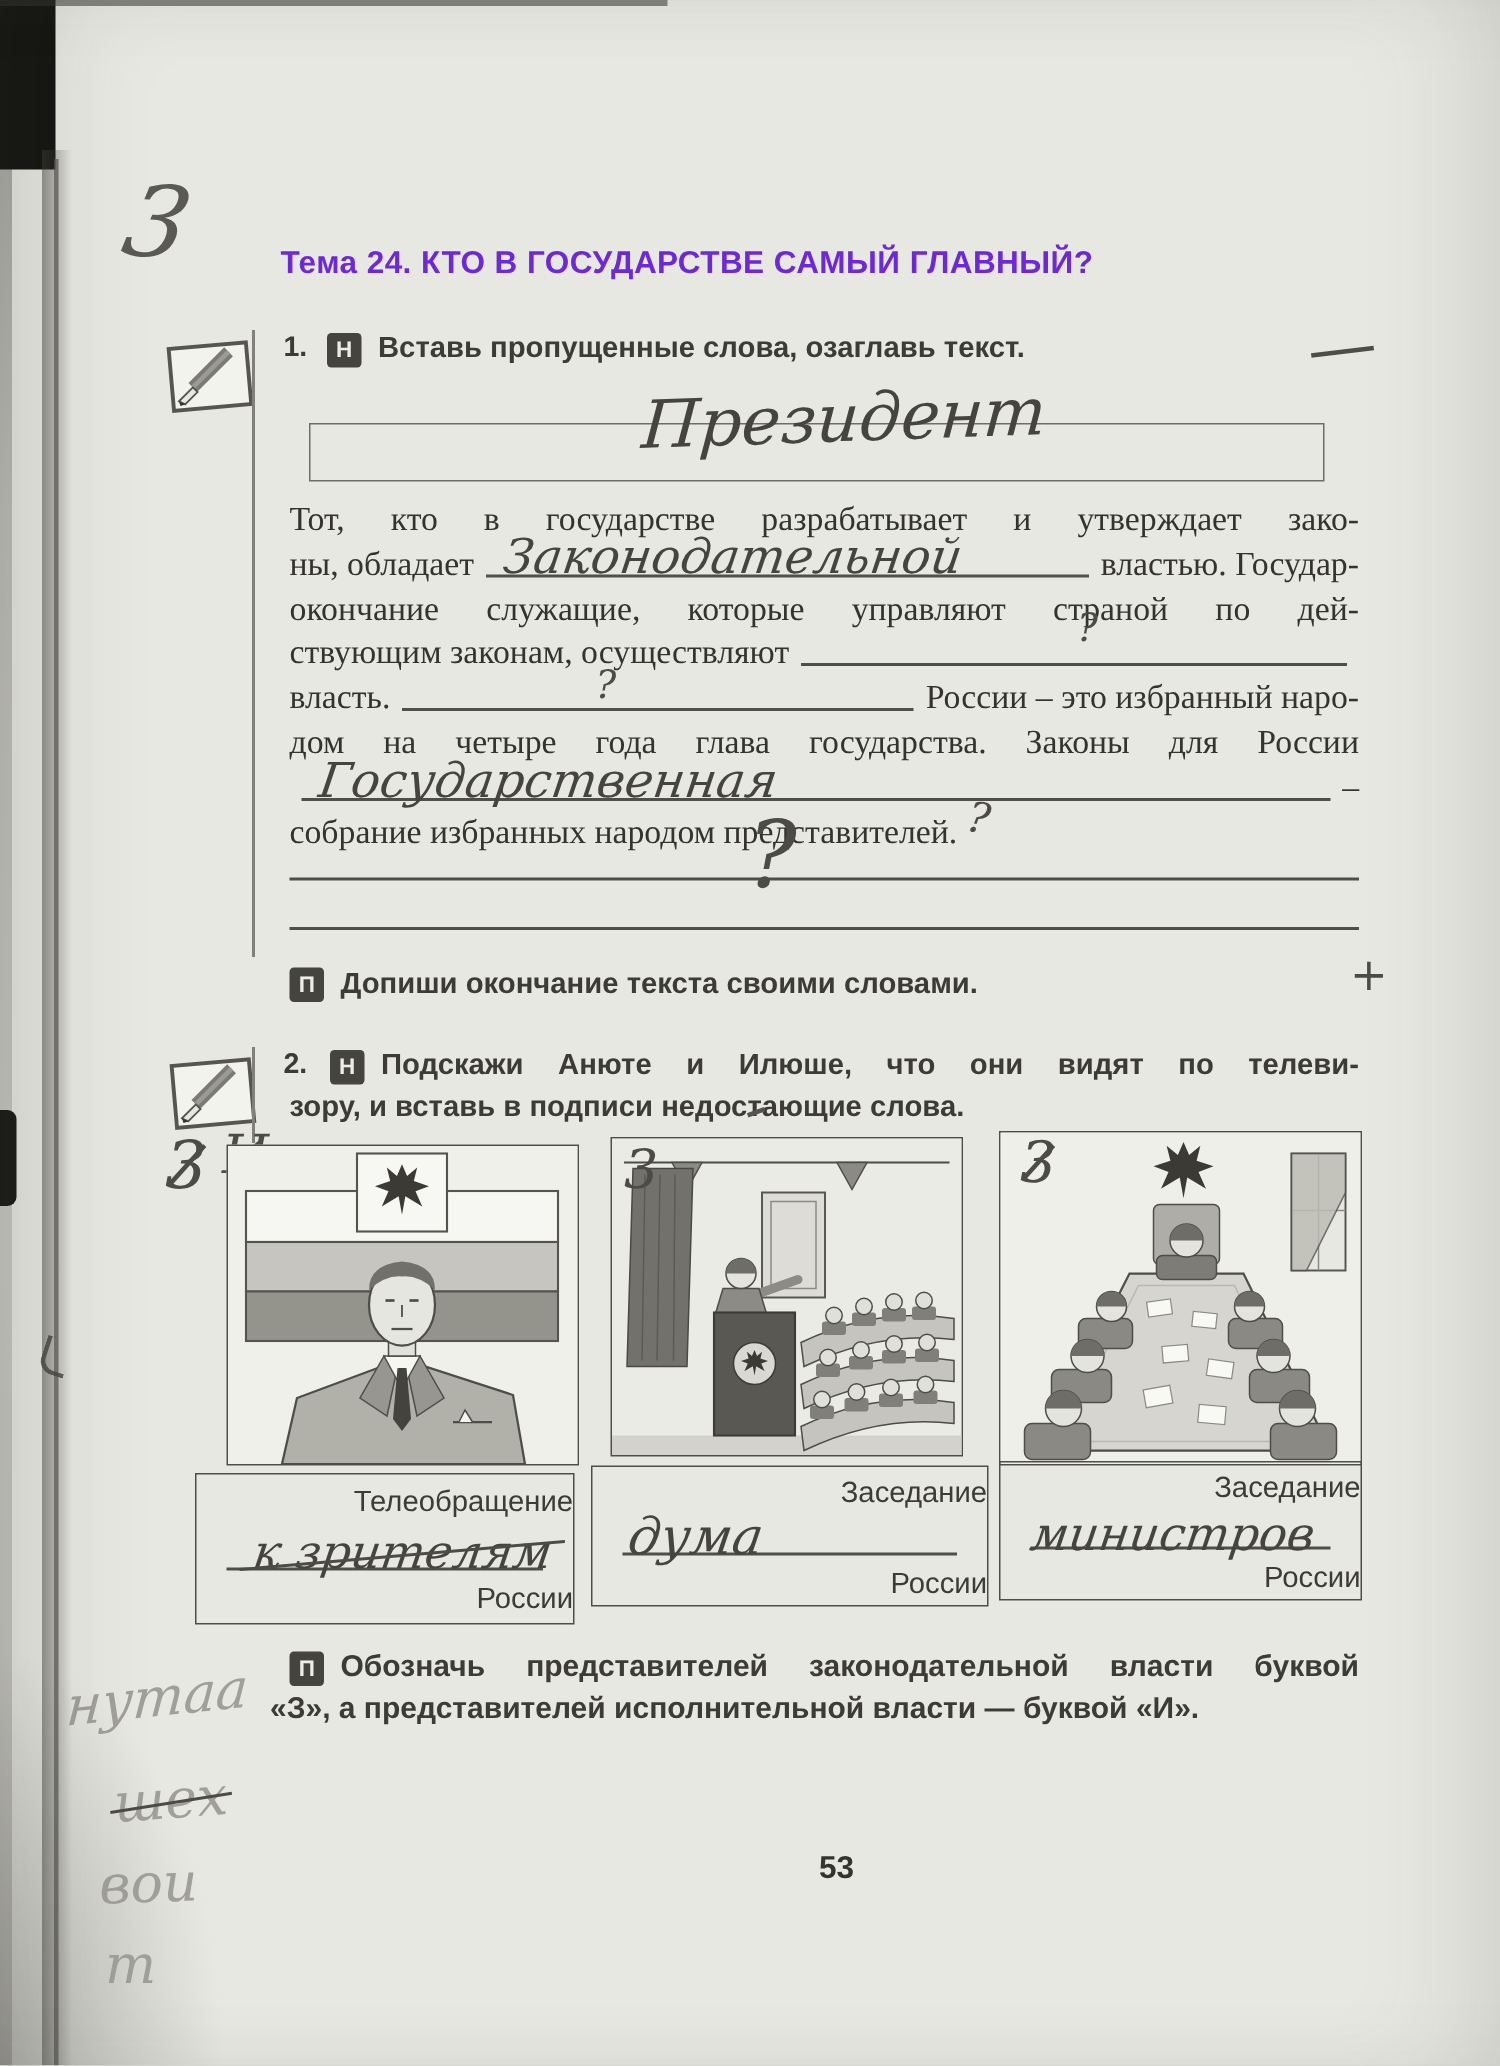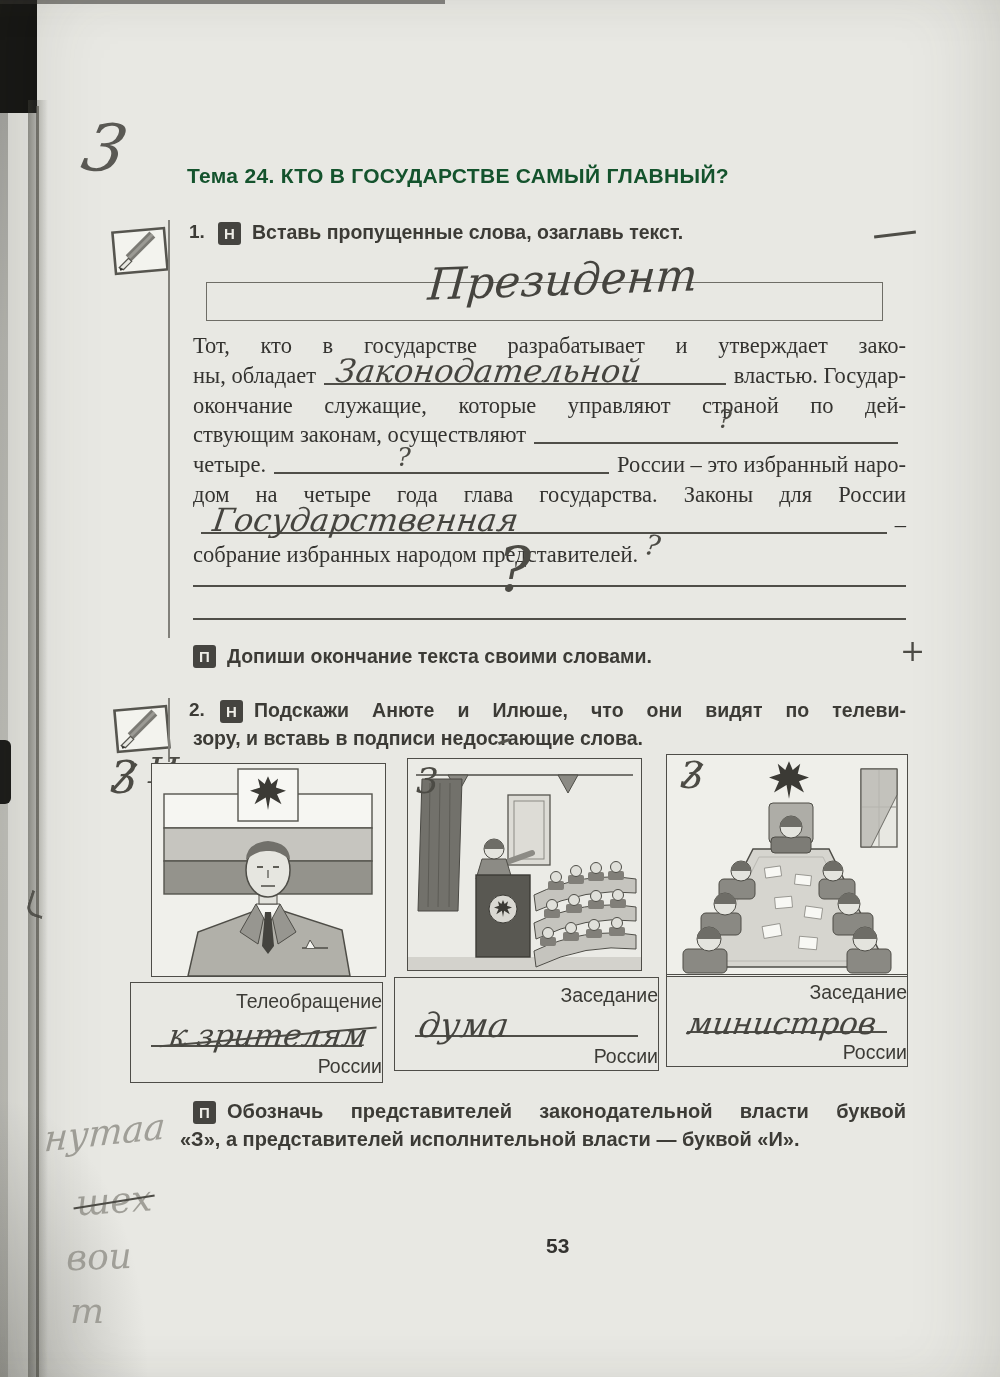--- a/index.html
+++ b/index.html
@@ -23,21 +23,21 @@
         background:radial-gradient(ellipse at 0% 100%,rgba(80,80,74,.35),transparent 70%);}
   .stray-curl{left:28px;top:892px;width:15px;height:22px;border-left:3px solid #4a4944;
         border-bottom:3px solid #4a4944;border-radius:0 0 0 10px;transform:rotate(18deg);opacity:.85;}
   
   .big3{left:84px;top:110px;font-size:66px;color:#5a5954;transform:rotate(4deg) skewX(-8deg);}
   .margin-line1{left:168px;top:220px;width:2px;height:418px;background:#81807a;}
   .margin-line2{left:168px;top:698px;width:2px;height:64px;background:#81807a;}
   .pencil-dash{left:874px;top:233px;width:42px;height:3px;background:#4e4d47;transform:rotate(-7deg);}
   .stray-tick{left:498px;top:740px;width:12px;height:2.5px;background:#55544e;transform:rotate(-20deg);}
   
-  .title{left:187px;top:164px;width:740px;font-size:21px;letter-spacing:.3px;color:#14532d;}
+  .title{left:187px;top:164px;width:740px;font-size:21px;letter-spacing:.3px;color:#6d28d9;}
   .task-num{font-size:19px;color:#3c3b36;}
   .badge{display:inline-flex;width:23px;height:23px;background:#454440;color:#edece6;
          font-family:"Liberation Sans",sans-serif;font-weight:bold;font-size:15px;
          align-items:center;justify-content:center;border-radius:3px;}
   .instr{font-size:19.5px;color:#3c3b36;}
   .just{text-align:justify;text-align-last:justify;}
   
   .titlebox{left:206px;top:282px;width:675px;height:37px;border:1.3px solid #6e6d66;}
   .hand-title{left:428px;top:254px;font-size:44px;transform:rotate(-2deg) skewX(-6deg);white-space:nowrap;}
   
@@ -121,21 +121,21 @@
         <span class="hand-fill">Законодательной</span>
       </span>
       <span>властью. Государ-</span>
     </div>
     <div class="just">окончание служащие, которые управляют страной по дей-</div>
     <div class="fline">
       <span>ствующим законам, осуществляют</span>
       <span class="blank"></span>
     </div>
     <div class="fline">
-      <span>четыре.</span>
+      <span>власть.</span>
       <span class="blank"></span>
       <span>России – это избранный наро-</span>
     </div>
     <div class="just">дом на четыре года глава государства. Законы для России</div>
     <div class="fline">
       <span class="blank">
         <span class="hand-fill">Государственная</span>
       </span>
       <span>–</span>
     </div>

